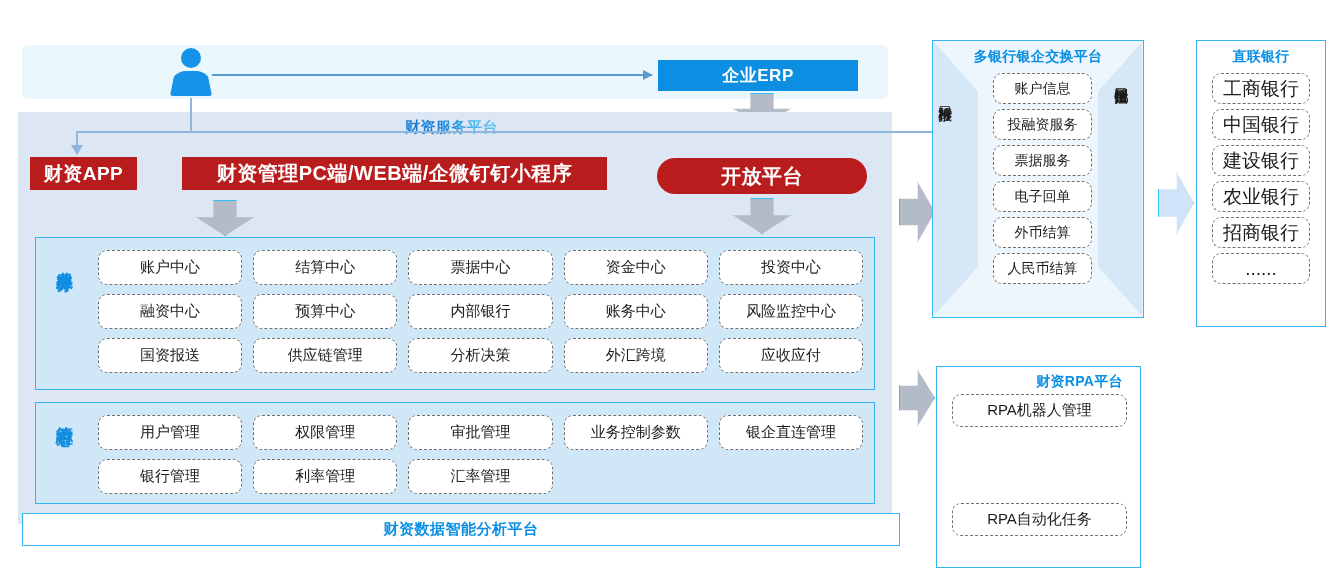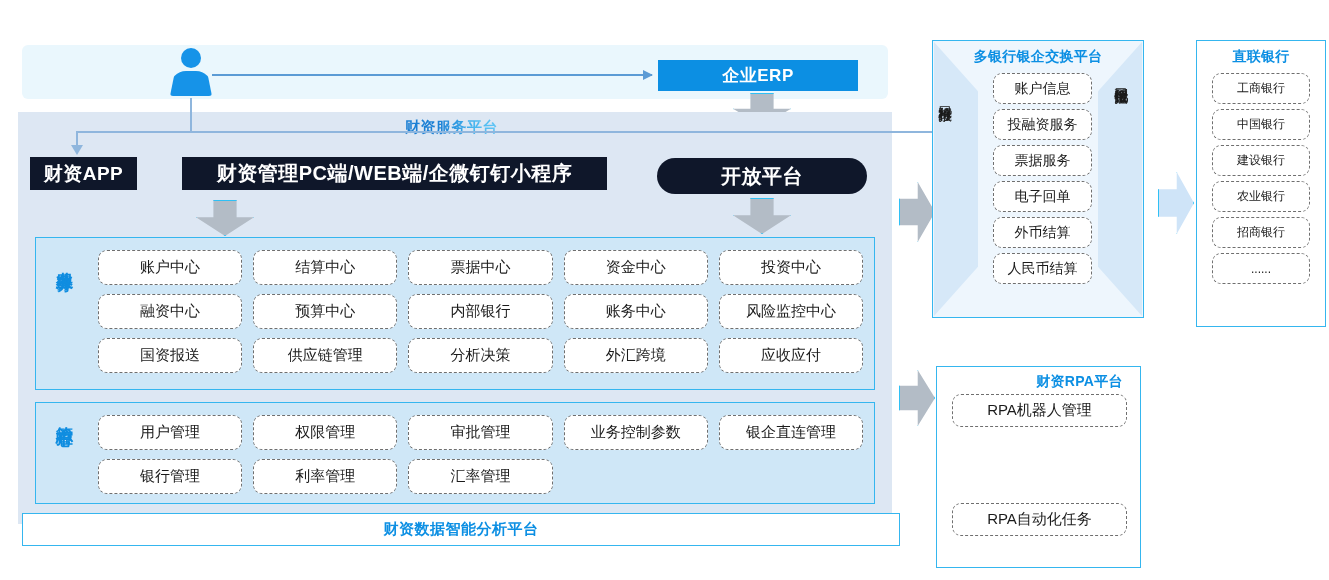--- a/index.html
+++ b/index.html
@@ -63,21 +63,21 @@
     position:absolute;width:2px;background:#8fb6dd;
   }
   .arrow-down:after{
     content:"";position:absolute;left:-5px;bottom:-9px;
     border-top:10px solid #8fb6dd;border-left:6px solid transparent;border-right:6px solid transparent;
   }
   .ad-app{left:76px;top:131px;height:15px;}
   .ad-pc{left:1116px;top:131px;height:15px;}
 
   .btn-blue{
-    position:absolute;background:#0f172a;color:#fff;
+    position:absolute;background:#b91c1c;color:#fff;
     font-weight:700;display:flex;align-items:center;justify-content:center;
     letter-spacing:.5px;
     text-align:center;
   }
   .app-btn{left:30px;top:157px;width:107px;height:33px;font-size:19px;}
   .pc-btn{left:182px;top:157px;width:425px;height:33px;font-size:20px;}
   .open-btn{left:657px;top:158px;width:210px;height:36px;font-size:20px;border-radius:18px;}
 
   
   .fat-arrow{position:absolute;}
@@ -162,21 +162,21 @@
 
   .ex-items{position:absolute;left:993px;top:73px;width:99px;
     display:flex;flex-direction:column;gap:5px;}
   .ex-items .cell{height:29px;font-size:14px;}
 
   
   .p-bank{left:1196px;top:40px;width:130px;height:287px;}
   .bank-title{left:1196px;top:48px;width:130px;}
   .bank-items{position:absolute;left:1212px;top:73px;width:98px;
     display:flex;flex-direction:column;gap:5px;}
-  .bank-items .cell{height:29px;font-size:12px;}
+  .bank-items .cell{height:29px;font-size:19px;}
 
   
   .p-rpa{left:936px;top:366px;width:205px;height:202px;}
   .rpa-title{left:936px;top:373px;width:205px;margin-left:41px;}
   .rpa-item{position:absolute;left:952px;width:173px;height:31px;font-size:15px;}
   .rpa-1{top:394px;}
   .rpa-2{top:503px;}
 </style>
 </head>
 <body>

